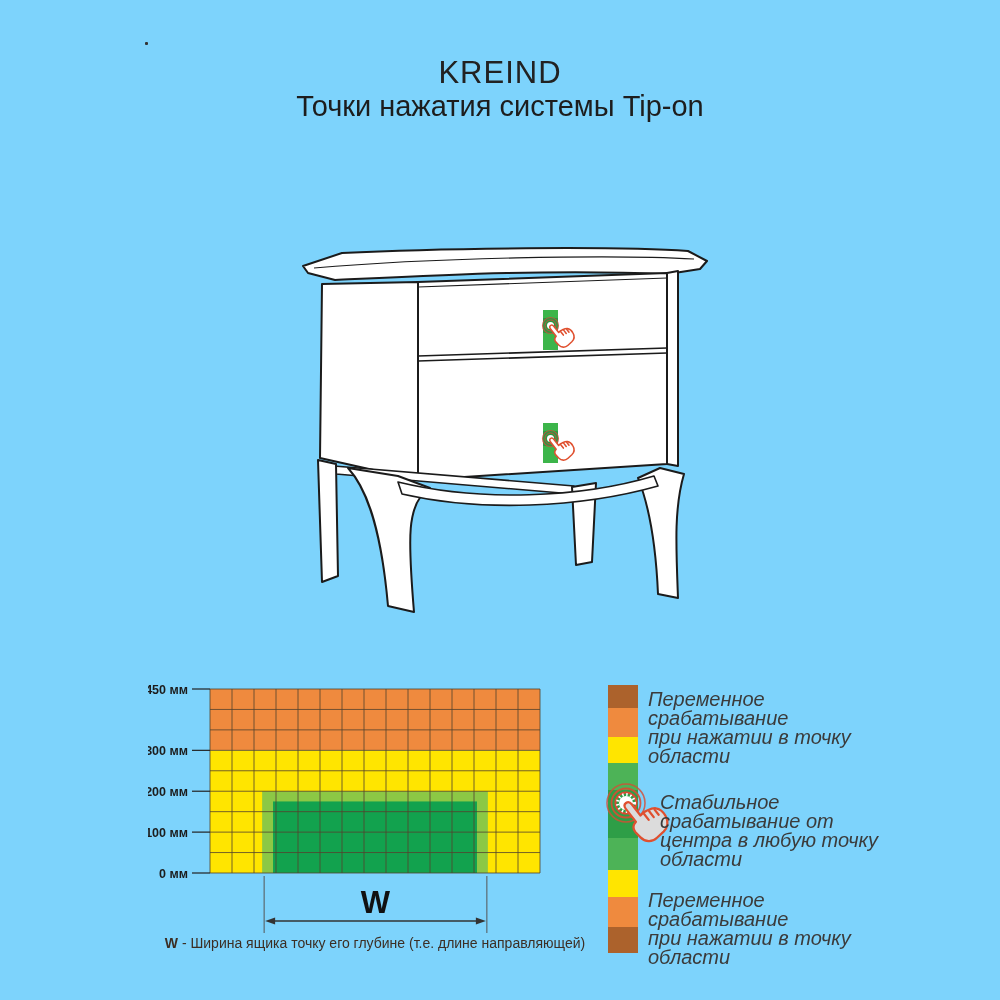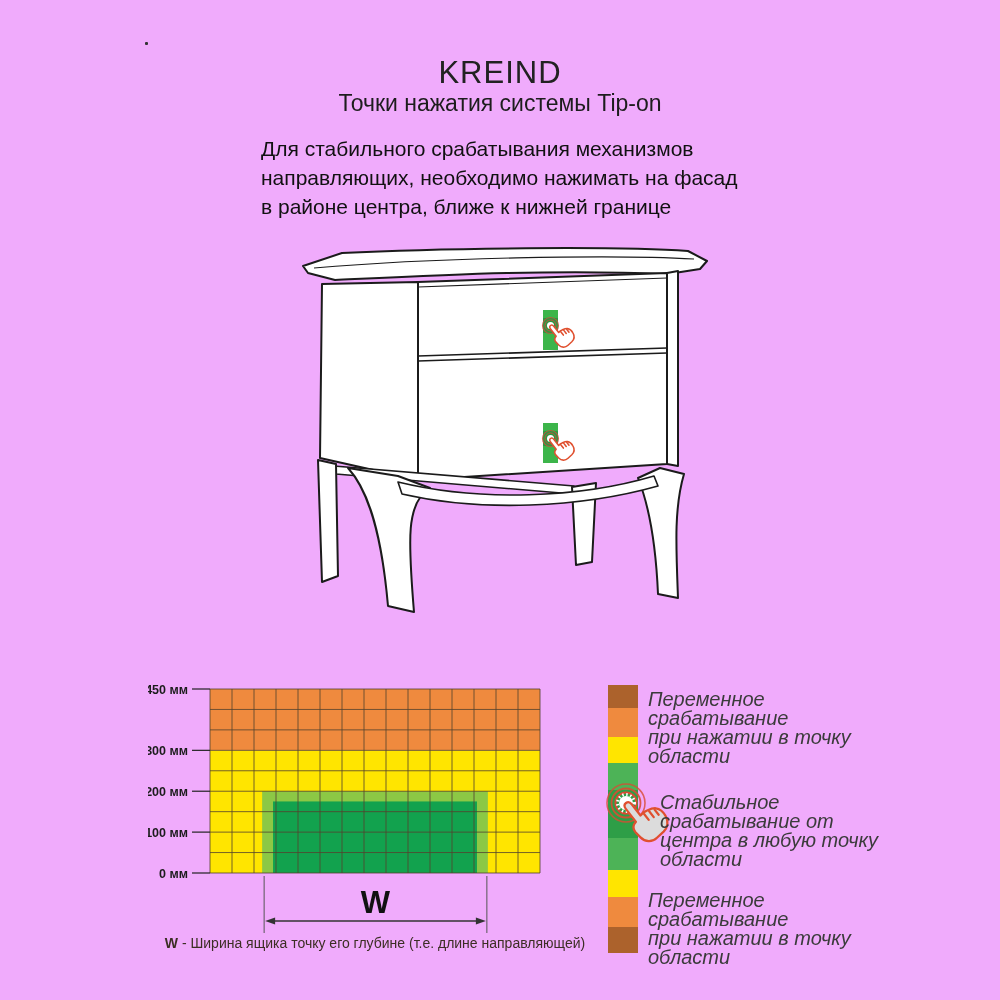--- a/index.html
+++ b/index.html
@@ -1,20 +1,20 @@
 <!DOCTYPE html>
 <html><head>
 <meta charset="utf-8">
 <style>
   html,body{margin:0;padding:0;background:#ffffff;}
-  .page{position:relative;width:1000px;height:1000px;background:#f0abfc;overflow:hidden;
+  .page{position:relative;width:1000px;height:1000px;background:#7dd3fc;overflow:hidden;
         font-family:"Liberation Sans","DejaVu Sans",sans-serif;color:#1d1d1d;}
   .abs{position:absolute;}
   .brand{top:55px;left:0;width:1000px;text-align:center;font-size:31px;letter-spacing:1px;color:#222;}
-  .subtitle{top:90px;left:0;width:1000px;text-align:center;font-size:23px;color:#1d1d1d;}
+  .subtitle{top:90px;left:0;width:1000px;text-align:center;font-size:29px;color:#1d1d1d;}
   .intro{top:134px;left:261px;width:520px;font-size:21px;line-height:29px;white-space:pre-line;color:#111;}
   .speck{top:42px;left:145px;width:3px;height:3px;background:#333;border-radius:1px;}
   .caption{top:935px;left:140px;width:470px;text-align:center;font-size:14px;color:#3c2e24;}
   .caption b{font-weight:bold;}
   .legend-bar{top:685px;left:608px;width:30px;display:flex;flex-direction:column;}
   .legend-bar .seg{width:30px;}
   .legend-press-square{position:absolute;left:0;width:30px;}
   .legend-item{width:240px;font-size:20px;line-height:19px;color:#3b3b3b;white-space:pre-line;font-style:italic;}
   .li-1{top:690px;left:648px;}
   .li-2{top:793px;left:660px;}
@@ -37,23 +37,20 @@
         <path d="M8.8,13.8 L8.8,18.8" fill="none" stroke-linecap="round"></path>
         <path d="M12.3,15.2 L12.3,19.6" fill="none" stroke-linecap="round"></path>
       </g>
     </defs>
   </svg>
 
   <div class="abs speck"></div>
 
   <div class="abs brand">KREIND</div>
   <div class="abs subtitle">Точки нажатия системы Tip-on</div>
-  <div class="abs intro">Для стабильного срабатывания механизмов
-направляющих, необходимо нажимать на фасад
-в районе центра, ближе к нижней границе</div>
 
   <svg class="abs" style="left:280px;top:240px" width="440" height="400" viewBox="0 0 440 400">
     <g fill="#ffffff" stroke="#1b1b1b" stroke-width="2" stroke-linejoin="round">
 
       <path d="M23,26 L62,13 C160,8 340,6 408,11 L427,21 L420,29 L388,34 C270,29 160,35 55,40 L28,33 Z"></path>
       <path d="M34,28 C150,18 330,14 414,19" stroke-width="1.2" fill="none"></path>
       <path d="M63,44 L385,38" stroke-width="1.4" fill="none"></path>
 
       <path d="M42,44 L138,42 L138,240 L40,218 Z"></path>
       <path d="M138,42 L387,33 L387,224 L138,240 Z"></path>

